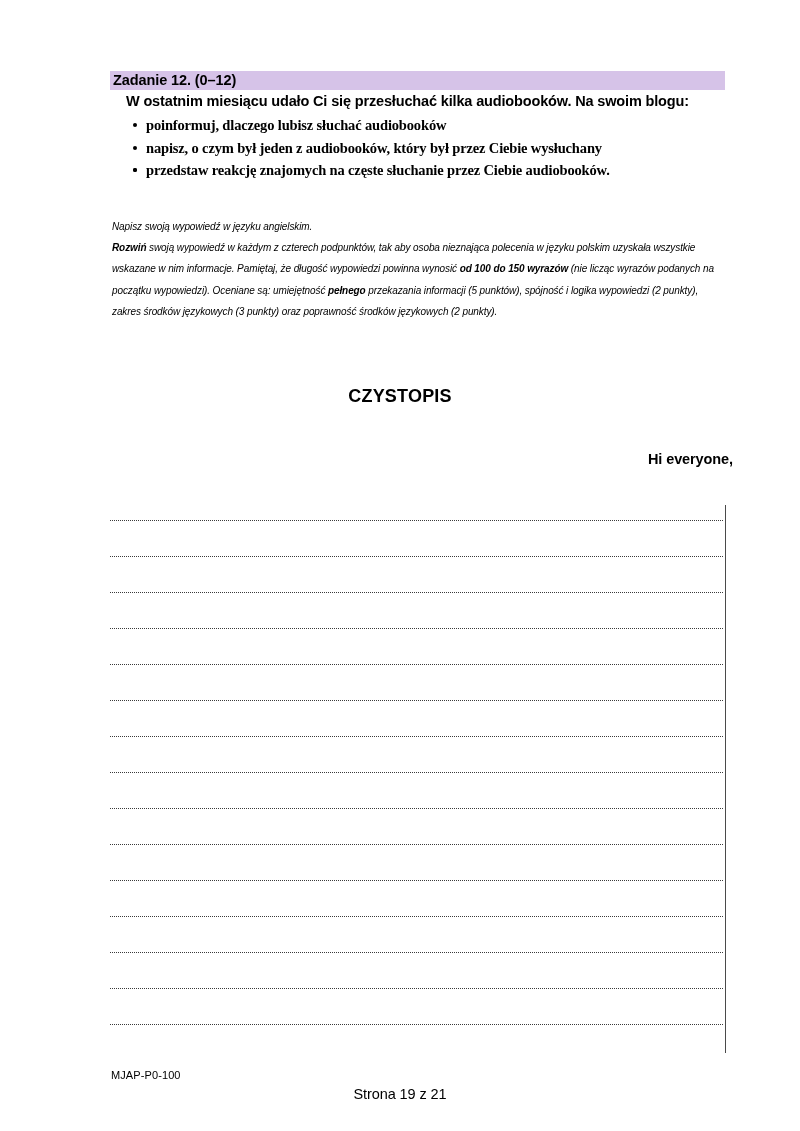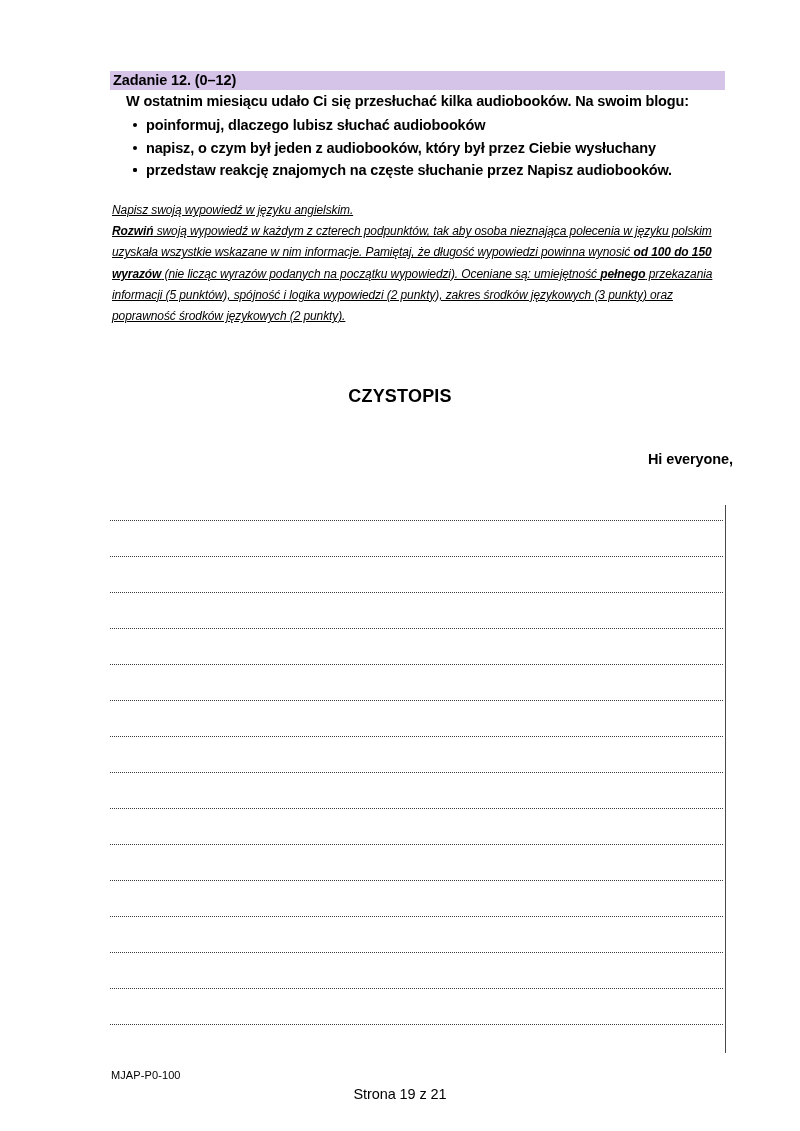--- a/index.html
+++ b/index.html
@@ -67,43 +67,43 @@
     list-style: none;
   }
   .bullets li {
     position: relative;
     padding-left: 34px;
     font-size: 14.5px;
     font-weight: bold;
     line-height: 22.5px;
     letter-spacing: -0.15px;
     white-space: nowrap;
+    font-family: Liberation Serif, serif;
   }
   .bullets li .dot {
     position: absolute;
     left: 21px;
     top: 9px;
     width: 4px;
     height: 4px;
     border-radius: 50%;
     background: #000;
   }
 
   
   .instr {
     position: absolute;
     left: 112px;
-    top: 200px;
+    top: 216px;
     width: 616px;
-    font-size: 12px;
+    font-size: 10px;
     font-style: italic;
     line-height: 21.2px;
     letter-spacing: -0.1px;
     text-align: left;
-    text-decoration: underline;
   }
   .instr .b { font-weight: bold; }
 
   
   .czystopis {
     position: absolute;
     left: 0;
     top: 386px;
     width: 800px;
     text-align: center;
@@ -186,21 +186,21 @@
     </li>
     <li>
       <span class="dot"></span>
       <span>napisz, o czym był jeden z audiobooków, który był przez Ciebie wysłuchany</span>
     </li>
     <li>
       <span class="dot"></span>
     </li>
     <li>
       <span class="dot"></span>
-      <span>przedstaw reakcję znajomych na częste słuchanie przez Napisz audiobooków.</span>
+      <span>przedstaw reakcję znajomych na częste słuchanie przez Ciebie audiobooków.</span>
     </li>
   </ul>
 
   <div class="instr">
     <div>Napisz swoją wypowiedź w języku angielskim.</div>
     <div><span class="b">Rozwiń</span><span> swoją wypowiedź w każdym z czterech podpunktów, tak aby osoba nieznająca polecenia w języku polskim uzyskała wszystkie wskazane w nim informacje. Pamiętaj, że długość wypowiedzi powinna wynosić </span><span class="b">od 100 do 150 wyrazów</span><span> (nie licząc wyrazów podanych na początku wypowiedzi). Oceniane są: umiejętność </span><span class="b">pełnego</span><span> przekazania informacji (5 punktów), spójność i logika wypowiedzi (2 punkty), zakres środków językowych (3 punkty) oraz poprawność środków językowych (2 punkty).</span></div>
   </div>
 
   <div class="czystopis">CZYSTOPIS</div>
 

